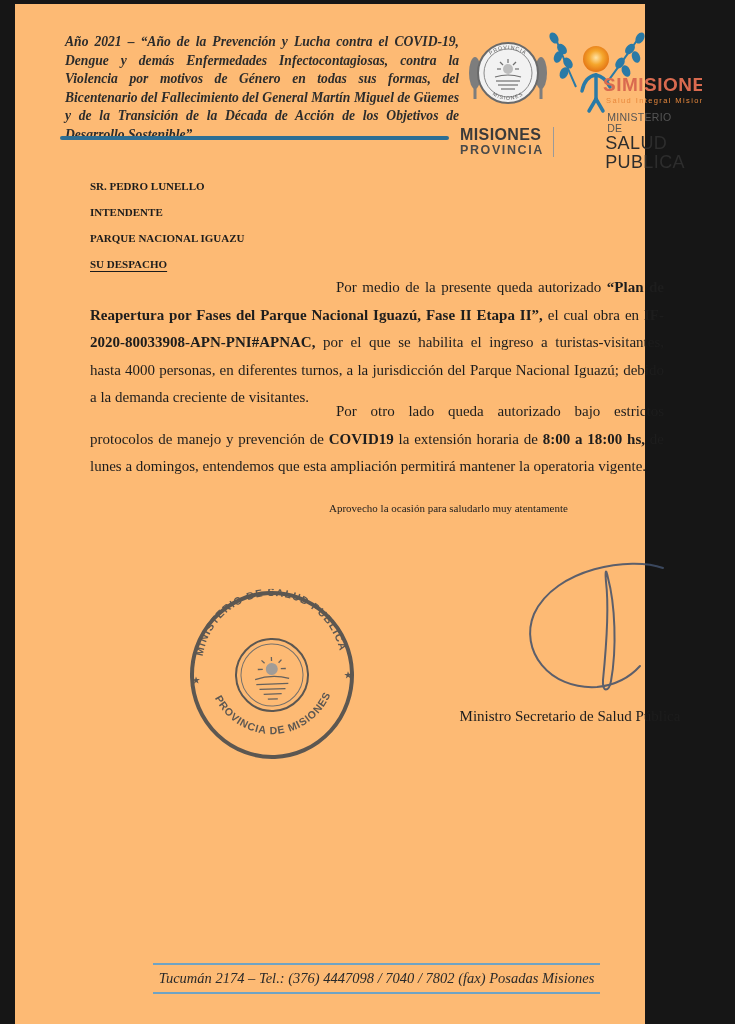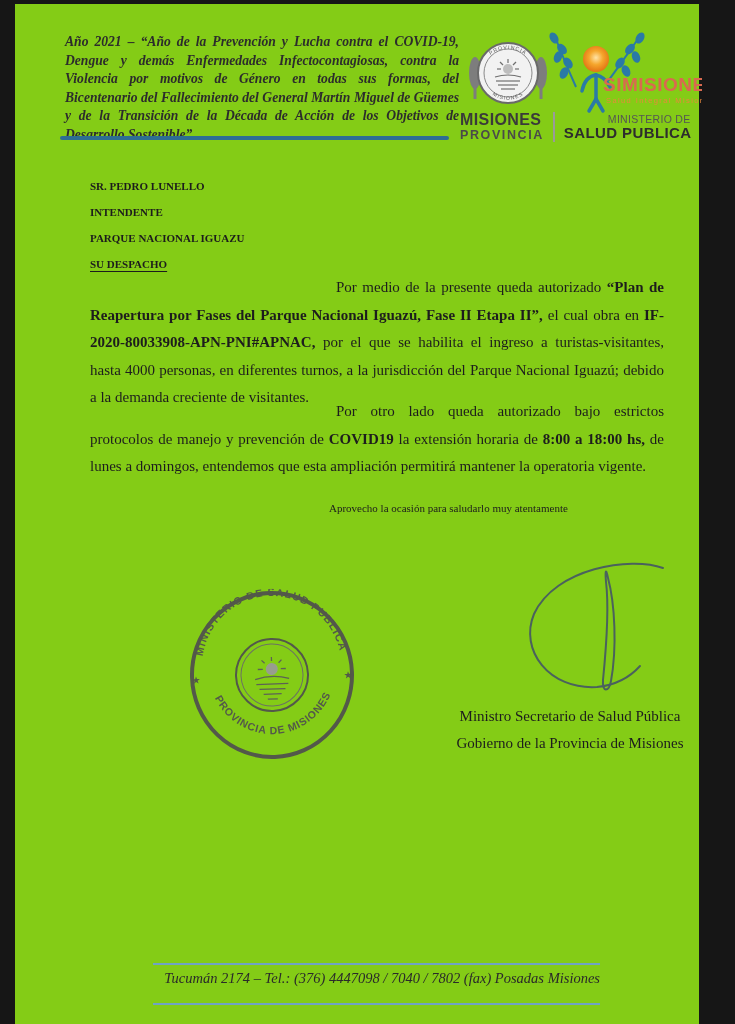--- a/index.html
+++ b/index.html
@@ -2,22 +2,22 @@
 <html><head>
 <meta charset="utf-8">
 <style>
   html,body{margin:0;padding:0;}
   body{
     width:735px;height:1024px;position:relative;overflow:hidden;
     background:#161616;
     font-family:"Liberation Serif",serif;
   }
   .page{
-    position:absolute;left:15px;top:4px;width:684px;height:1020px;
-    background:#84cc16;
+    position:absolute;left:15px;top:4px;width:630px;height:1020px;
+    background:#fdba74;
   }
   .abs{position:absolute;}
   .serif{font-family:"Liberation Serif",serif;}
   .sans{font-family:"Liberation Sans",sans-serif;}
 
   .header-quote{
     left:50px;top:29px;width:394px;
     font-weight:bold;font-style:italic;
     font-size:13.6px;line-height:18.6px;
     text-align:justify;color:#2c2c2c;
@@ -28,21 +28,21 @@
   }
 
   .brand-row{
     left:445px;top:108px;display:flex;align-items:center;gap:9px;
   }
   .brand-col{line-height:1.05;}
   .brand-misiones{font-size:16px;font-weight:bold;color:#3a3a3a;letter-spacing:.4px;}
   .brand-provincia{font-size:12.5px;font-weight:bold;color:#4a4a4a;letter-spacing:1.6px;}
   .brand-divider{width:2px;height:30px;background:#9a9a9a;}
   .brand-ministerio{font-size:10.5px;color:#555;letter-spacing:.3px;margin-left:44px;}
-  .brand-salud{font-size:15px;font-weight:bold;color:#2d2d2d;letter-spacing:.4px;}
+  .brand-salud{font-size:18px;font-weight:normal;color:#2d2d2d;letter-spacing:.4px;margin-left:42px;}
 
   .date-line{
     left:452px;top:145px;width:246px;text-align:center;
     font-style:italic;font-size:14.5px;color:#222;
   }
 
   .recipient{left:75px;top:169px;font-weight:bold;font-size:11px;color:#1c1c1c;}
   .recipient div{height:26px;line-height:26px;}
   .despacho{text-decoration:underline;text-underline-offset:3px;}
 
@@ -60,22 +60,21 @@
   .sig-block{left:424px;top:694px;width:262px;text-align:center;color:#1d1d1d;}
   .sig-name{font-weight:bold;font-style:italic;font-size:15.5px;line-height:19px;}
   .sig-title,.sig-org{font-size:15px;line-height:18px;margin-top:9px;}
 
   .footer{
     left:138px;top:959px;width:447px;text-align:center;
   }
   .footer-line{height:2px;}
   .footer-text{
     font-style:italic;font-size:14.5px;color:#2a2a2a;
-    padding:5px 0 16px 0;
-    text-align:right;
+    padding:5px 0 5px 0;
   }
 
   .bold{font-weight:bold;}
 </style>
 </head>
 <body>
 
 <div class="page">
 
   <div class="abs header-quote serif">Año 2021 – “Año de la Prevención y Lucha contra el COVID-19, Dengue y demás Enfermedades Infectocontagiosas, contra la Violencia por motivos de Género en todas sus formas, del Bicentenario del Fallecimiento del General Martín Miguel de Güemes y de la Transición de la Década de Acción de los Objetivos de Desarrollo Sostenible”.</div>
@@ -220,21 +219,20 @@
 
   <svg class="abs signature" width="170" height="150" viewBox="0 0 170 150">
     <g stroke="#41506a" stroke-width="2" fill="none" stroke-linecap="round" opacity="0.85">
       <path d="M 160 14 C 128 2 52 14 31 60 C 16 96 46 136 94 133 C 114 131 128 122 137 112"></path>
       <path d="M 105 24 C 112 50 114 94 108 127 C 106 138 99 139 100 126 C 103 96 106 52 103 28 C 102 16 103 14 105 24"></path>
     </g>
   </svg>
 
   <div class="abs sig-block serif">
     <div class="sig-title">Ministro Secretario de Salud Pública</div>
-    <div class="sig-org">Gobierno de la Provincia de Misiones</div>
   </div>
 
   <div class="abs footer">
     <div class="footer-line" style="background:#6fa3c4;"></div>
     <div class="footer-text serif">Tucumán 2174 – Tel.: (376) 4447098 / 7040 / 7802 (fax) Posadas Misiones</div>
     <div class="footer-line" style="background:#6fa3c4;"></div>
   </div>
 
 </div>
 

